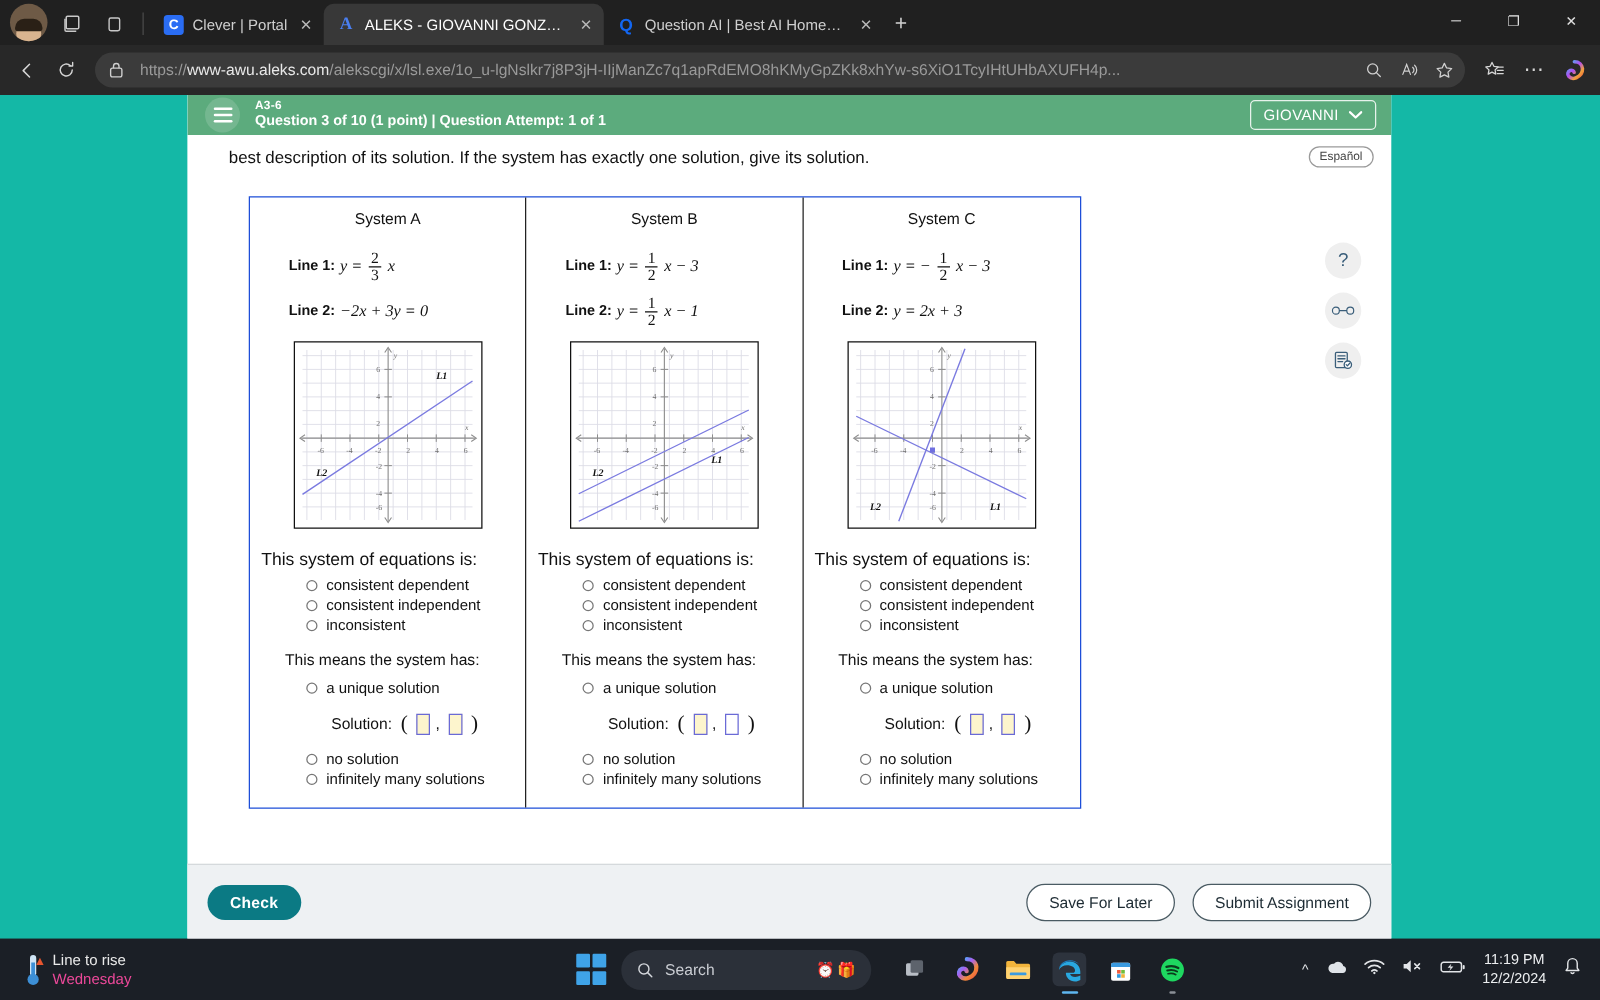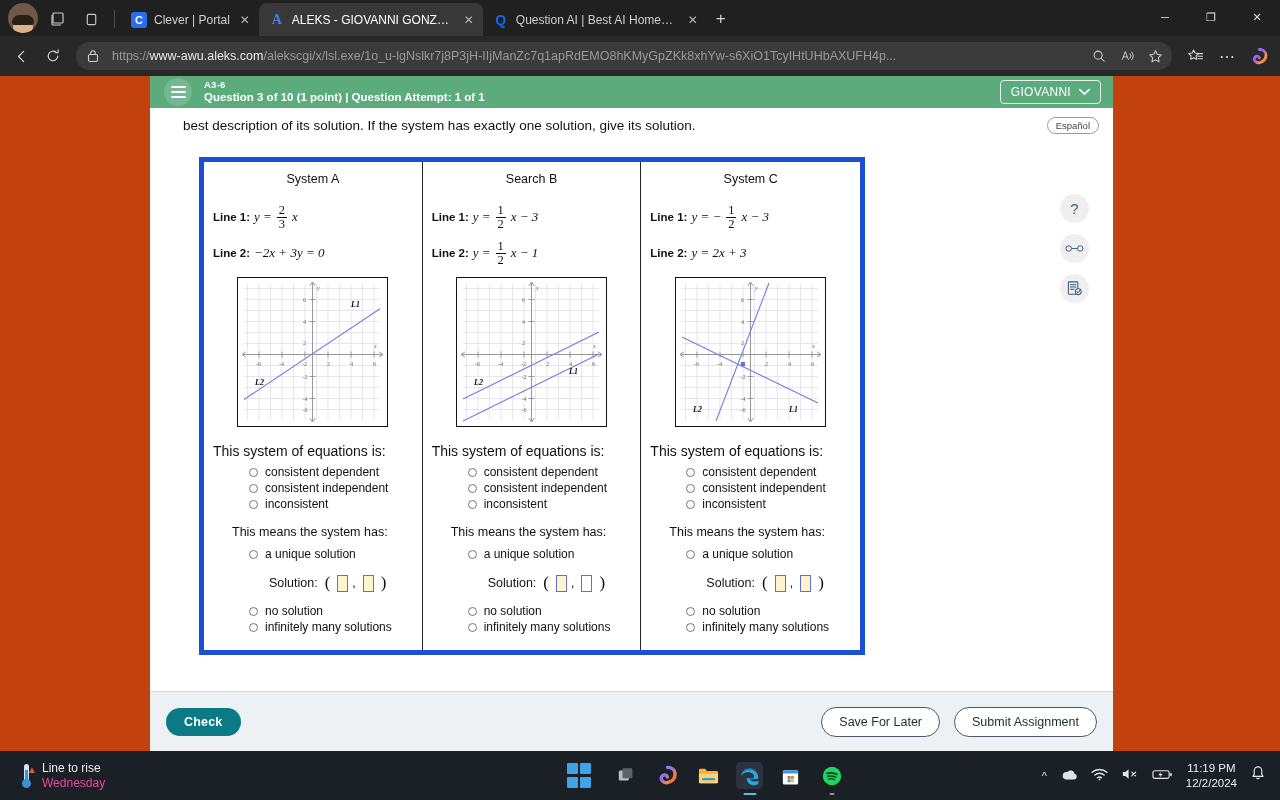--- a/index.html
+++ b/index.html
@@ -38,21 +38,21 @@
   .urlbar { flex:1; height:28px; background:#3b3b3b; border-radius:14px; display:flex; align-items:center;
             padding:0 6px 0 4px; margin:0 6px; gap:6px; overflow:hidden;}
   .urlbar .lockwrap { width:26px; height:24px; display:flex; align-items:center; justify-content:center; color:#cfcfcf; flex:none;}
   .url-text { font-size:12.5px; color:#9a9a9a; white-space:nowrap; overflow:hidden; text-overflow:ellipsis; flex:1;}
   .url-text b { color:#e8e8e8; font-weight:400;}
   .url-text .dim { color:#9a9a9a; }
   .urlbar .endicon { width:22px; height:22px; display:flex; align-items:center; justify-content:center; color:#cfcfcf; flex:none;}
   .navicon { width:30px; height:30px; display:flex; align-items:center; justify-content:center; color:#d6d6d6; flex:none;}
 
   
-  .viewport { position:absolute; left:0; top:76px; width:1280px; height:675px; background:#c2410c; }
+  .viewport { position:absolute; left:0; top:76px; width:1280px; height:675px; background:#14b8a6; }
   .page { position:absolute; left:150px; top:0; width:963px; height:675px; background:#ffffff; overflow:hidden;}
 
   
   .aleks-header { height:32px; background:#5cab7d; display:flex; align-items:center; padding:0 12px 0 14px; color:#fff; }
   .burger { width:28px; height:28px; border-radius:50%; background:rgba(255,255,255,0.15);
             display:flex; flex-direction:column; justify-content:center; align-items:center; gap:3px; flex:none;}
   .burger span { display:block; width:15px; height:2px; background:#fff; border-radius:1px;}
   .hdr-text { margin-left:12px; line-height:1.12; }
   .hdr-code { font-size:9.5px; font-weight:bold; letter-spacing:.2px;}
   .hdr-q { font-size:11.5px; font-weight:bold; }
@@ -64,26 +64,26 @@
   .espanol { position:absolute; right:14px; top:9px; font-size:9.5px; color:#444;
              border:1px solid #9a9a9a; border-radius:9px; padding:2px 8px; background:#fff; }
   .tool-rail { position:absolute; right:24px; top:86px; display:flex; flex-direction:column; gap:11px; }
   .tool-btn { width:29px; height:29px; border-radius:50%; background:#efefef; color:#3a5e7a;
               display:flex; align-items:center; justify-content:center; }
 
   .prompt { position:absolute; left:33px; top:8px; width:880px; font-size:13.5px; color:#111;
             line-height:1.45; }
 
   
-  .systems { position:absolute; left:49px; top:49px; width:666px; border:5px solid #1d4ed8; display:flex; background:#fff;}
+  .systems { position:absolute; left:49px; top:49px; width:666px; border:1px solid #1d4ed8; display:flex; background:#fff;}
   .syscol { width:222px; border-right:1px solid #222; padding:10px 9px 14px 9px; }
   .syscol:last-child { border-right:none; }
   .systitle { text-align:center; font-size:12.5px; color:#111; margin-bottom:16px; }
   .eqline { font-size:13px; color:#111; display:flex; align-items:center; gap:4px; margin-bottom:6px;
-            font-family:"Liberation Serif", serif; height:30px;}
+            font-family:"Liberation Serif", serif; height:30px;margin-left:22px;}
   .eqline .lbl { font-family:"Liberation Sans", sans-serif; font-size:11.5px; font-weight:600; }
   .it { font-style:italic; }
   .frac { display:inline-flex; flex-direction:column; align-items:center; vertical-align:middle;
           font-size:12.5px; line-height:1.02; margin:0 1px;}
   .frac .num { padding:0 2px; }
   .frac .den { padding:0 2px; border-top:1px solid #111; }
 
   .graphbox { width:151px; height:150px; border:1px solid #111; margin:9px auto 0 auto; background:#fff; }
   .qtext { font-size:14px; color:#111; margin-top:16px; }
   .radios { margin:6px 0 0 36px; }
@@ -383,21 +383,21 @@
                   <span class="radio-label">no solution</span>
                 </div>
               <div class="radio-row">
                   <span class="radio"></span>
                   <span class="radio-label">infinitely many solutions</span>
                 </div>
             </div>
           </div>
 
           <div class="syscol">
-            <div class="systitle">Search B</div>
+            <div class="systitle">System B</div>
             <div class="eqline">
               <span class="lbl">Line 1:</span>
               <span class="it">y =</span>
               <span class="frac">
                 <span class="num">1</span>
                 <span class="den">2</span>
               </span>
               <span class="it">x − 3</span>
             </div>
             <div class="eqline">
@@ -618,20 +618,33 @@
       </div>
     </div>
 
     <div class="tb-center">
       <div class="winlogo">
           <i></i>
           <i></i>
           <i></i>
           <i></i>
         </div>
+      <div class="searchbox">
+        <span class="sicon">
+          <svg width="14" height="14" viewBox="0 0 16 16">
+              <circle cx="7" cy="7" r="4.6" fill="none" stroke="currentColor" stroke-width="1.3"></circle>
+              <path d="M10.4 10.4L14.2 14.2" stroke="currentColor" stroke-width="1.3" stroke-linecap="round"></path>
+            </svg>
+        </span>
+        <span class="stext">Search</span>
+        <span style="margin-left:auto;display:flex;gap:2px;">
+          <span style="font-size:12px;">⏰</span>
+          <span style="font-size:12px;">🎁</span>
+        </span>
+      </div>
       <div class="tb-apps" style="margin-left:10px;">
         <div class="app">
           <svg width="20" height="20" viewBox="0 0 22 22">
               <rect x="2" y="5" width="11" height="11" rx="1.4" fill="#b9bec6"></rect>
               <rect x="6" y="2.5" width="11" height="11" rx="1.4" fill="#5d636c"></rect>
             </svg>
         </div>
         <div class="app">
           <svg width="23" height="23" viewBox="0 0 24 24">
               <defs>

